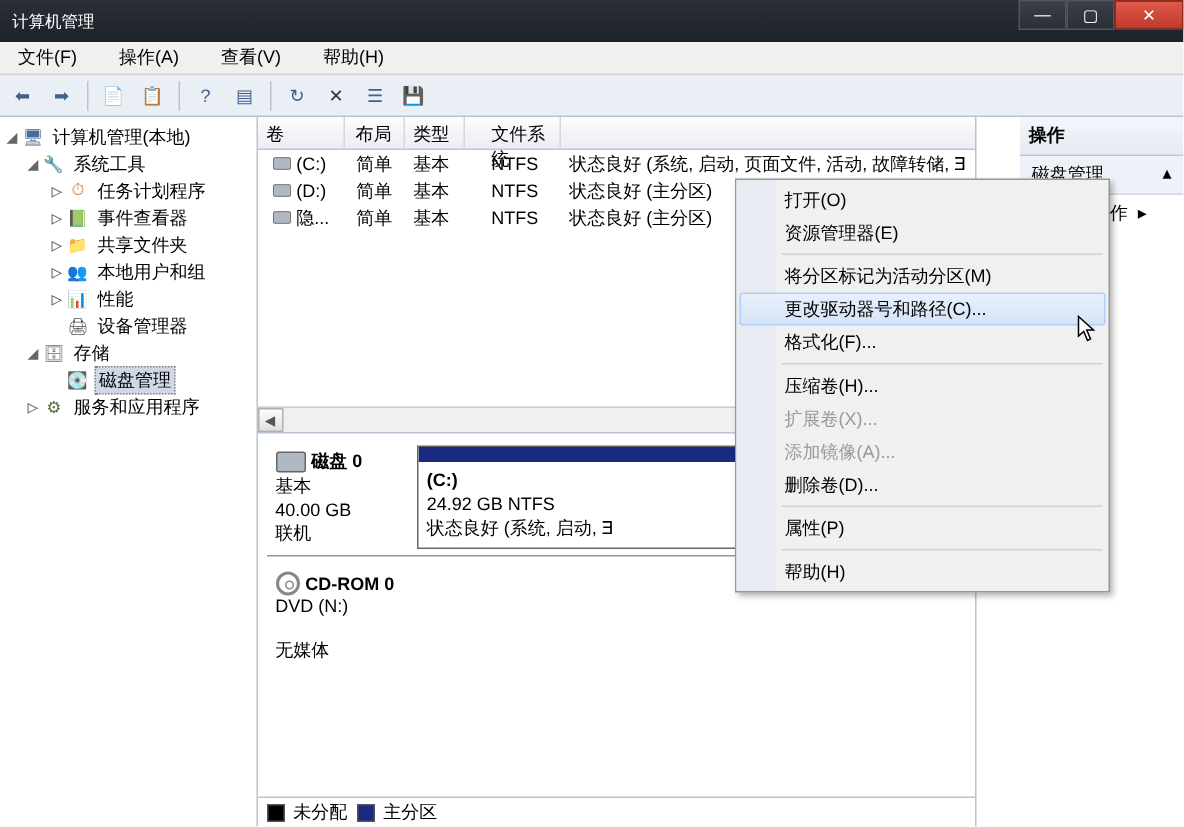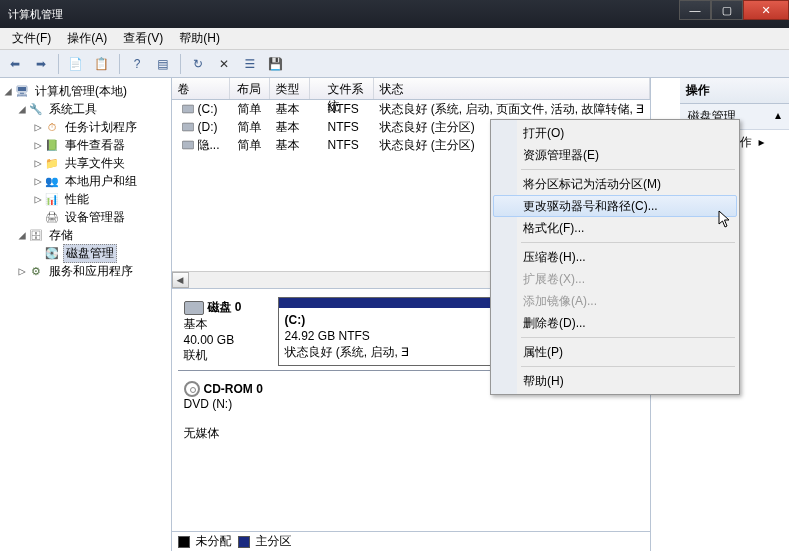--- a/index.html
+++ b/index.html
@@ -5,21 +5,21 @@
 * { box-sizing: border-box; margin: 0; padding: 0; font-family: "Microsoft YaHei", "SimSun", sans-serif; font-size: 12px; }
 body { background: #fff; width: 789px; height: 551px; overflow: hidden; position: relative; }
 
 
 .titlebar { height: 28px; background: linear-gradient(#2a2f38, #1d2129); color: #fff; display: flex; align-items: center; padding-left: 8px; position: relative; }
 .titlebar .title { font-size: 11px; }
 .titlebar .winbtns { position: absolute; right: 0; top: 0; display: flex; }
 .titlebar .winbtn { width: 32px; height: 20px; background: linear-gradient(#3a3f48, #2a2f38); border: 1px solid #555; display: flex; align-items: center; justify-content: center; color: #fff; font-size: 11px; }
 .titlebar .winbtn.close { width: 46px; background: linear-gradient(#e05a4a, #c0392b); border-color: #8b2a1f; }
 
-.menubar { height: 22px; background: #f0f0f0; display: flex; align-items: center; padding-left: 4px; border-bottom: 1px solid #d0d0d0; }
+.menubar { height: 22px; background: #f0f0f0; display: flex; align-items: center; padding-left: 4px; border-bottom: 1px solid #d0d0d0; gap: 12px; }
 .menubar .item { padding: 2px 8px; }
 
 .toolbar { height: 28px; background: #eaeef5; display: flex; align-items: center; padding-left: 4px; border-bottom: 1px solid #b8c4d4; gap: 4px; }
 .toolbar .tbtn { width: 22px; height: 22px; display: flex; align-items: center; justify-content: center; color: #406090; }
 .toolbar .sep { width: 1px; height: 20px; background: #b8c4d4; margin: 0 2px; }
 
 .main { display: flex; height: 473px; }
 .tree { width: 185px; border-right: 1px solid #b8c4d4; padding: 4px 2px; background: #fff; overflow: hidden; }
 .tree-row { display: flex; align-items: center; height: 18px; padding: 1px 0; white-space: nowrap; }
 .tree-row .exp { width: 12px; text-align: center; color: #666; font-family: monospace; cursor: pointer; }
@@ -169,21 +169,20 @@
     </div>
   </div>
 
   <div class="center">
     <div class="volgrid">
       <div class="volhead">
         <div class="col c-vol">卷</div>
         <div class="col c-lay">布局</div>
         <div class="col c-typ">类型</div>
         <div class="col c-fs">文件系统</div>
-        <div class="col c-st">状态</div>
       </div>
       <div class="volrow">
         <div class="col c-vol"><span class="disk-ico" style="transform:scale(0.6);vertical-align:middle"></span><span>(C:)</span></div>
         <div class="col c-lay">简单</div>
         <div class="col c-typ">基本</div>
         <div class="col c-fs">NTFS</div>
         <div class="col c-st">状态良好 (系统, 启动, 页面文件, 活动, 故障转储, ∃</div>
       </div>
       <div class="volrow">
         <div class="col c-vol"><span class="disk-ico" style="transform:scale(0.6);vertical-align:middle"></span><span>(D:)</span></div>

